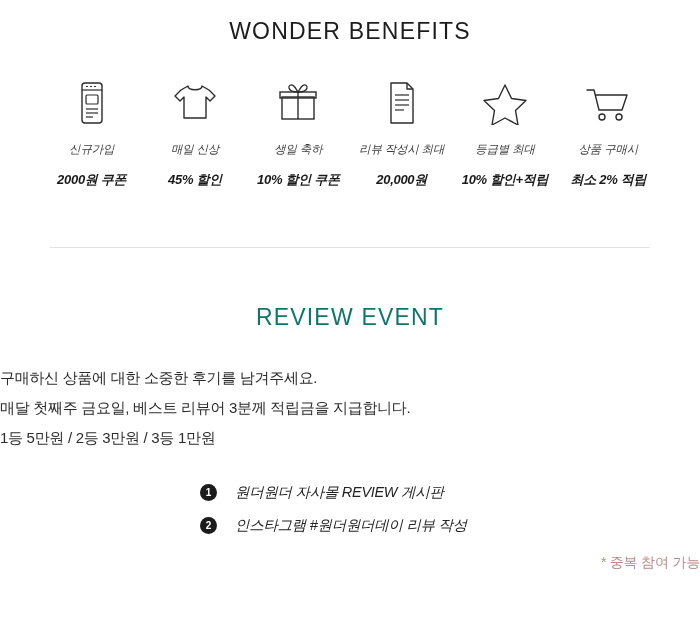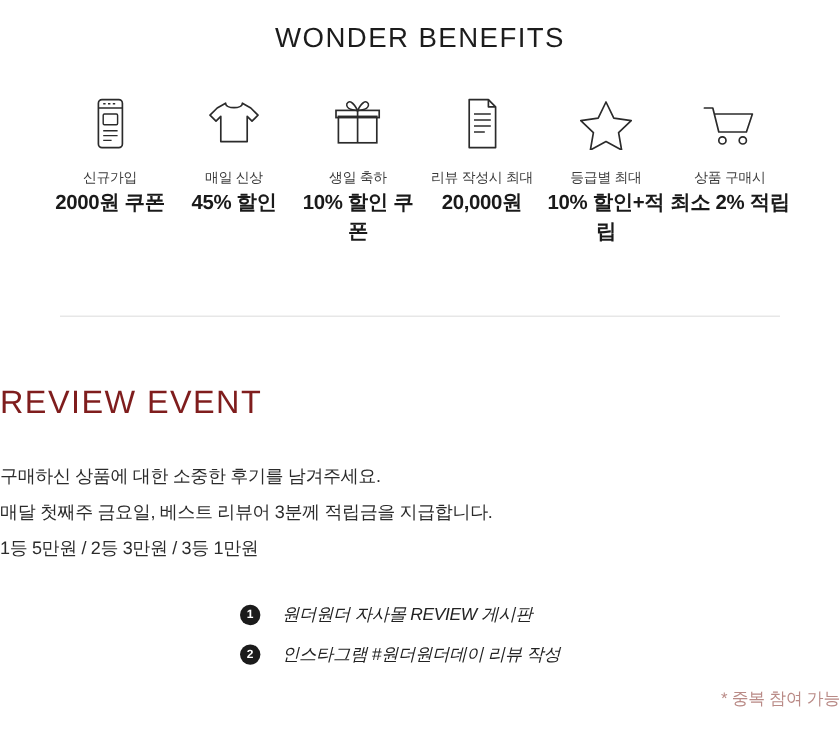--- a/index.html
+++ b/index.html
@@ -29,61 +29,63 @@
     font-weight: 400;
     color: #1c1c1c;
     margin-top: 18px;
   }
   .benefits-row {
     display: flex;
     justify-content: center;
     align-items: flex-start;
     margin-top: 34px;
     padding: 0 40px;
+    font-style: italic;
   }
   .benefit-item {
     flex: 1 1 0;
     max-width: 105px;
     text-align: center;
   }
   .benefit-icon {
     height: 48px;
     display: flex;
     align-items: center;
     justify-content: center;
   }
   .benefit-label {
     margin-top: 14px;
     font-size: 11.5px;
     color: #3b3b3b;
     letter-spacing: -0.2px;
     line-height: 1.4;
   }
   .benefit-value {
-    margin-top: 0;
-    font-size: 17px;
+    margin-top: 14px;
+    font-size: 13px;
     font-weight: bold;
     color: #1a1a1a;
     letter-spacing: -0.3px;
     line-height: 1.4;
   }
 
   .divider {
     width: 600px;
     height: 1px;
     background: #e2e2e2;
     margin: 58px auto 0 auto;
   }
 
   
   .review-title {
-    font-size: 27px;
+    text-align: center;
+    font-size: 23px;
     letter-spacing: 1.2px;
     font-weight: 400;
-    color: #7f1d1d;
+    color: #0f766e;
     margin-top: 56px;
   }
   .review-lines {
     margin-top: 32px;
     text-align: left;
   }
   .review-line {
     font-size: 15px;
     color: #2b2b2b;
     line-height: 2.0;

